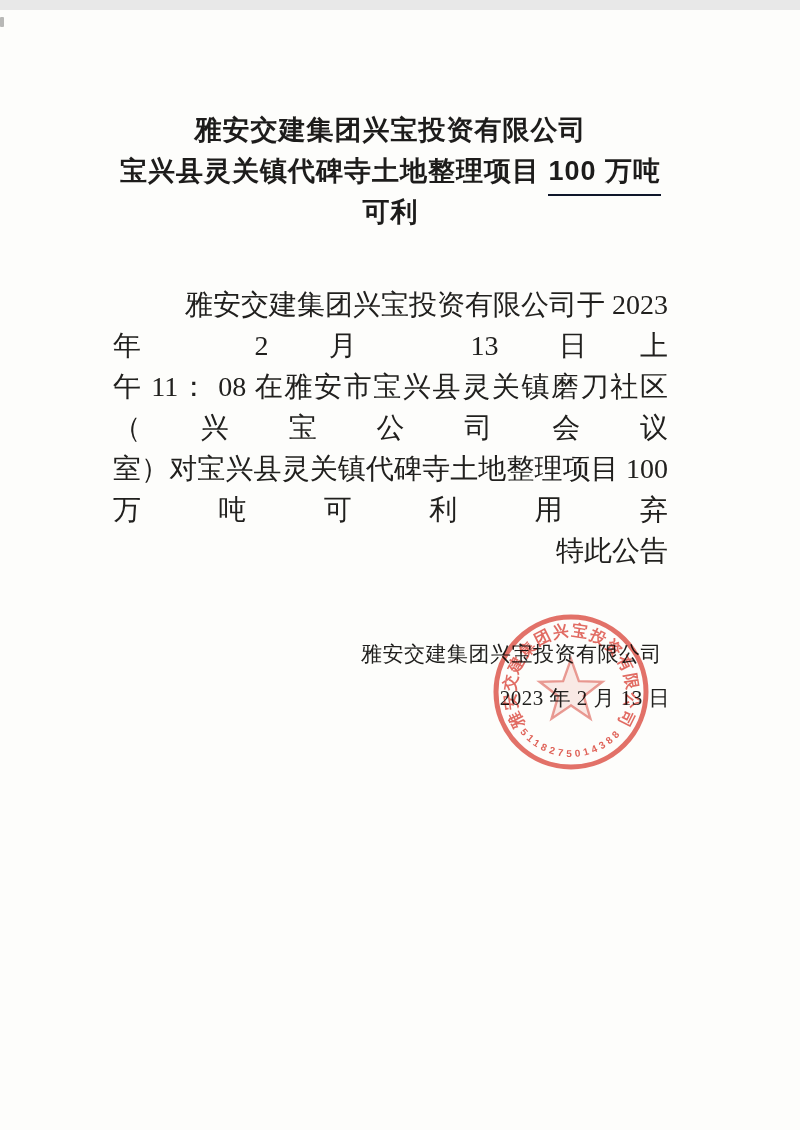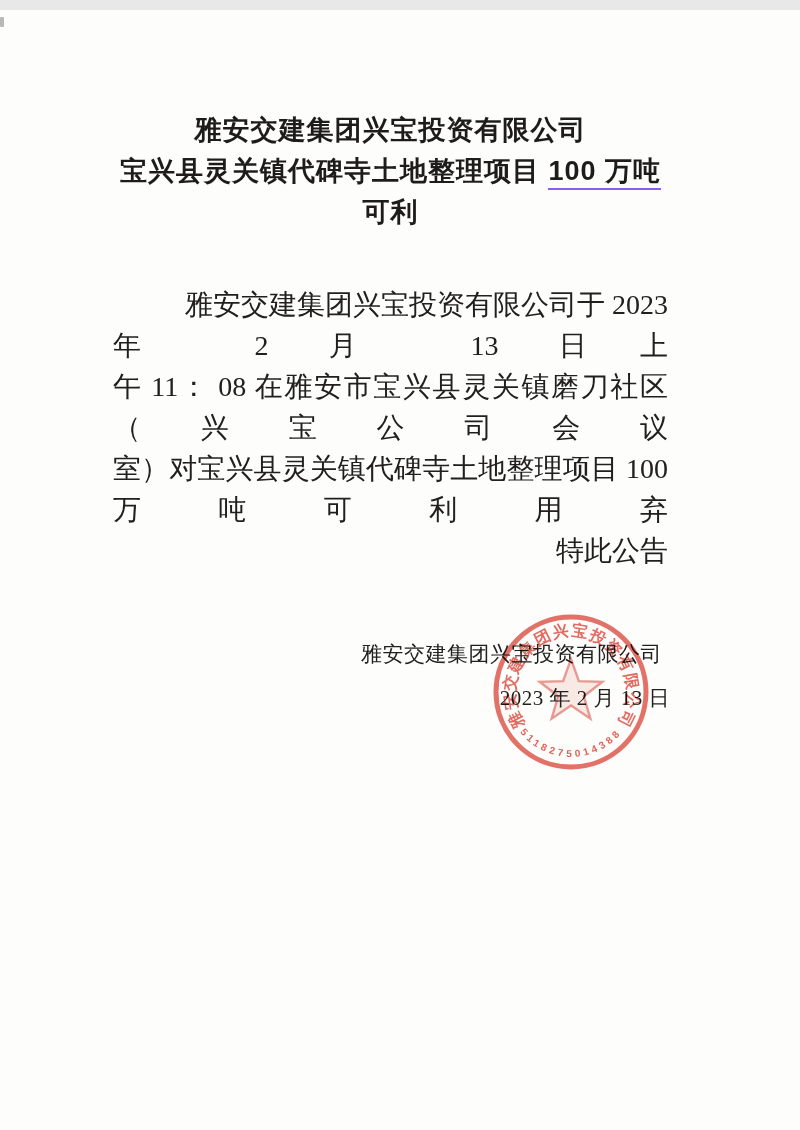--- a/index.html
+++ b/index.html
@@ -21,22 +21,22 @@
     position:absolute;left:113px;top:100px;width:555px;
     text-align:center;
     font-family:"Liberation Sans","DejaVu Sans",sans-serif;
     font-weight:700;
     font-size:27px;
     line-height:41px;
     letter-spacing:1px;
     color:#1d1c1b;
   }
   .title-underline{
-    border-bottom:2px solid #8b5cf6;
-    padding-bottom:2px;
+    border-bottom:2px solid #0f172a;
+    padding-bottom:8px;
   }
   
   .body-block{
     position:absolute;left:113px;top:274px;width:555px;
     font-size:28px;
     line-height:41px;
   }
   .bline{margin:0;}
   .jline{text-align:justify;text-align-last:justify;}
   .indent{text-indent:43px;text-align:right;}

